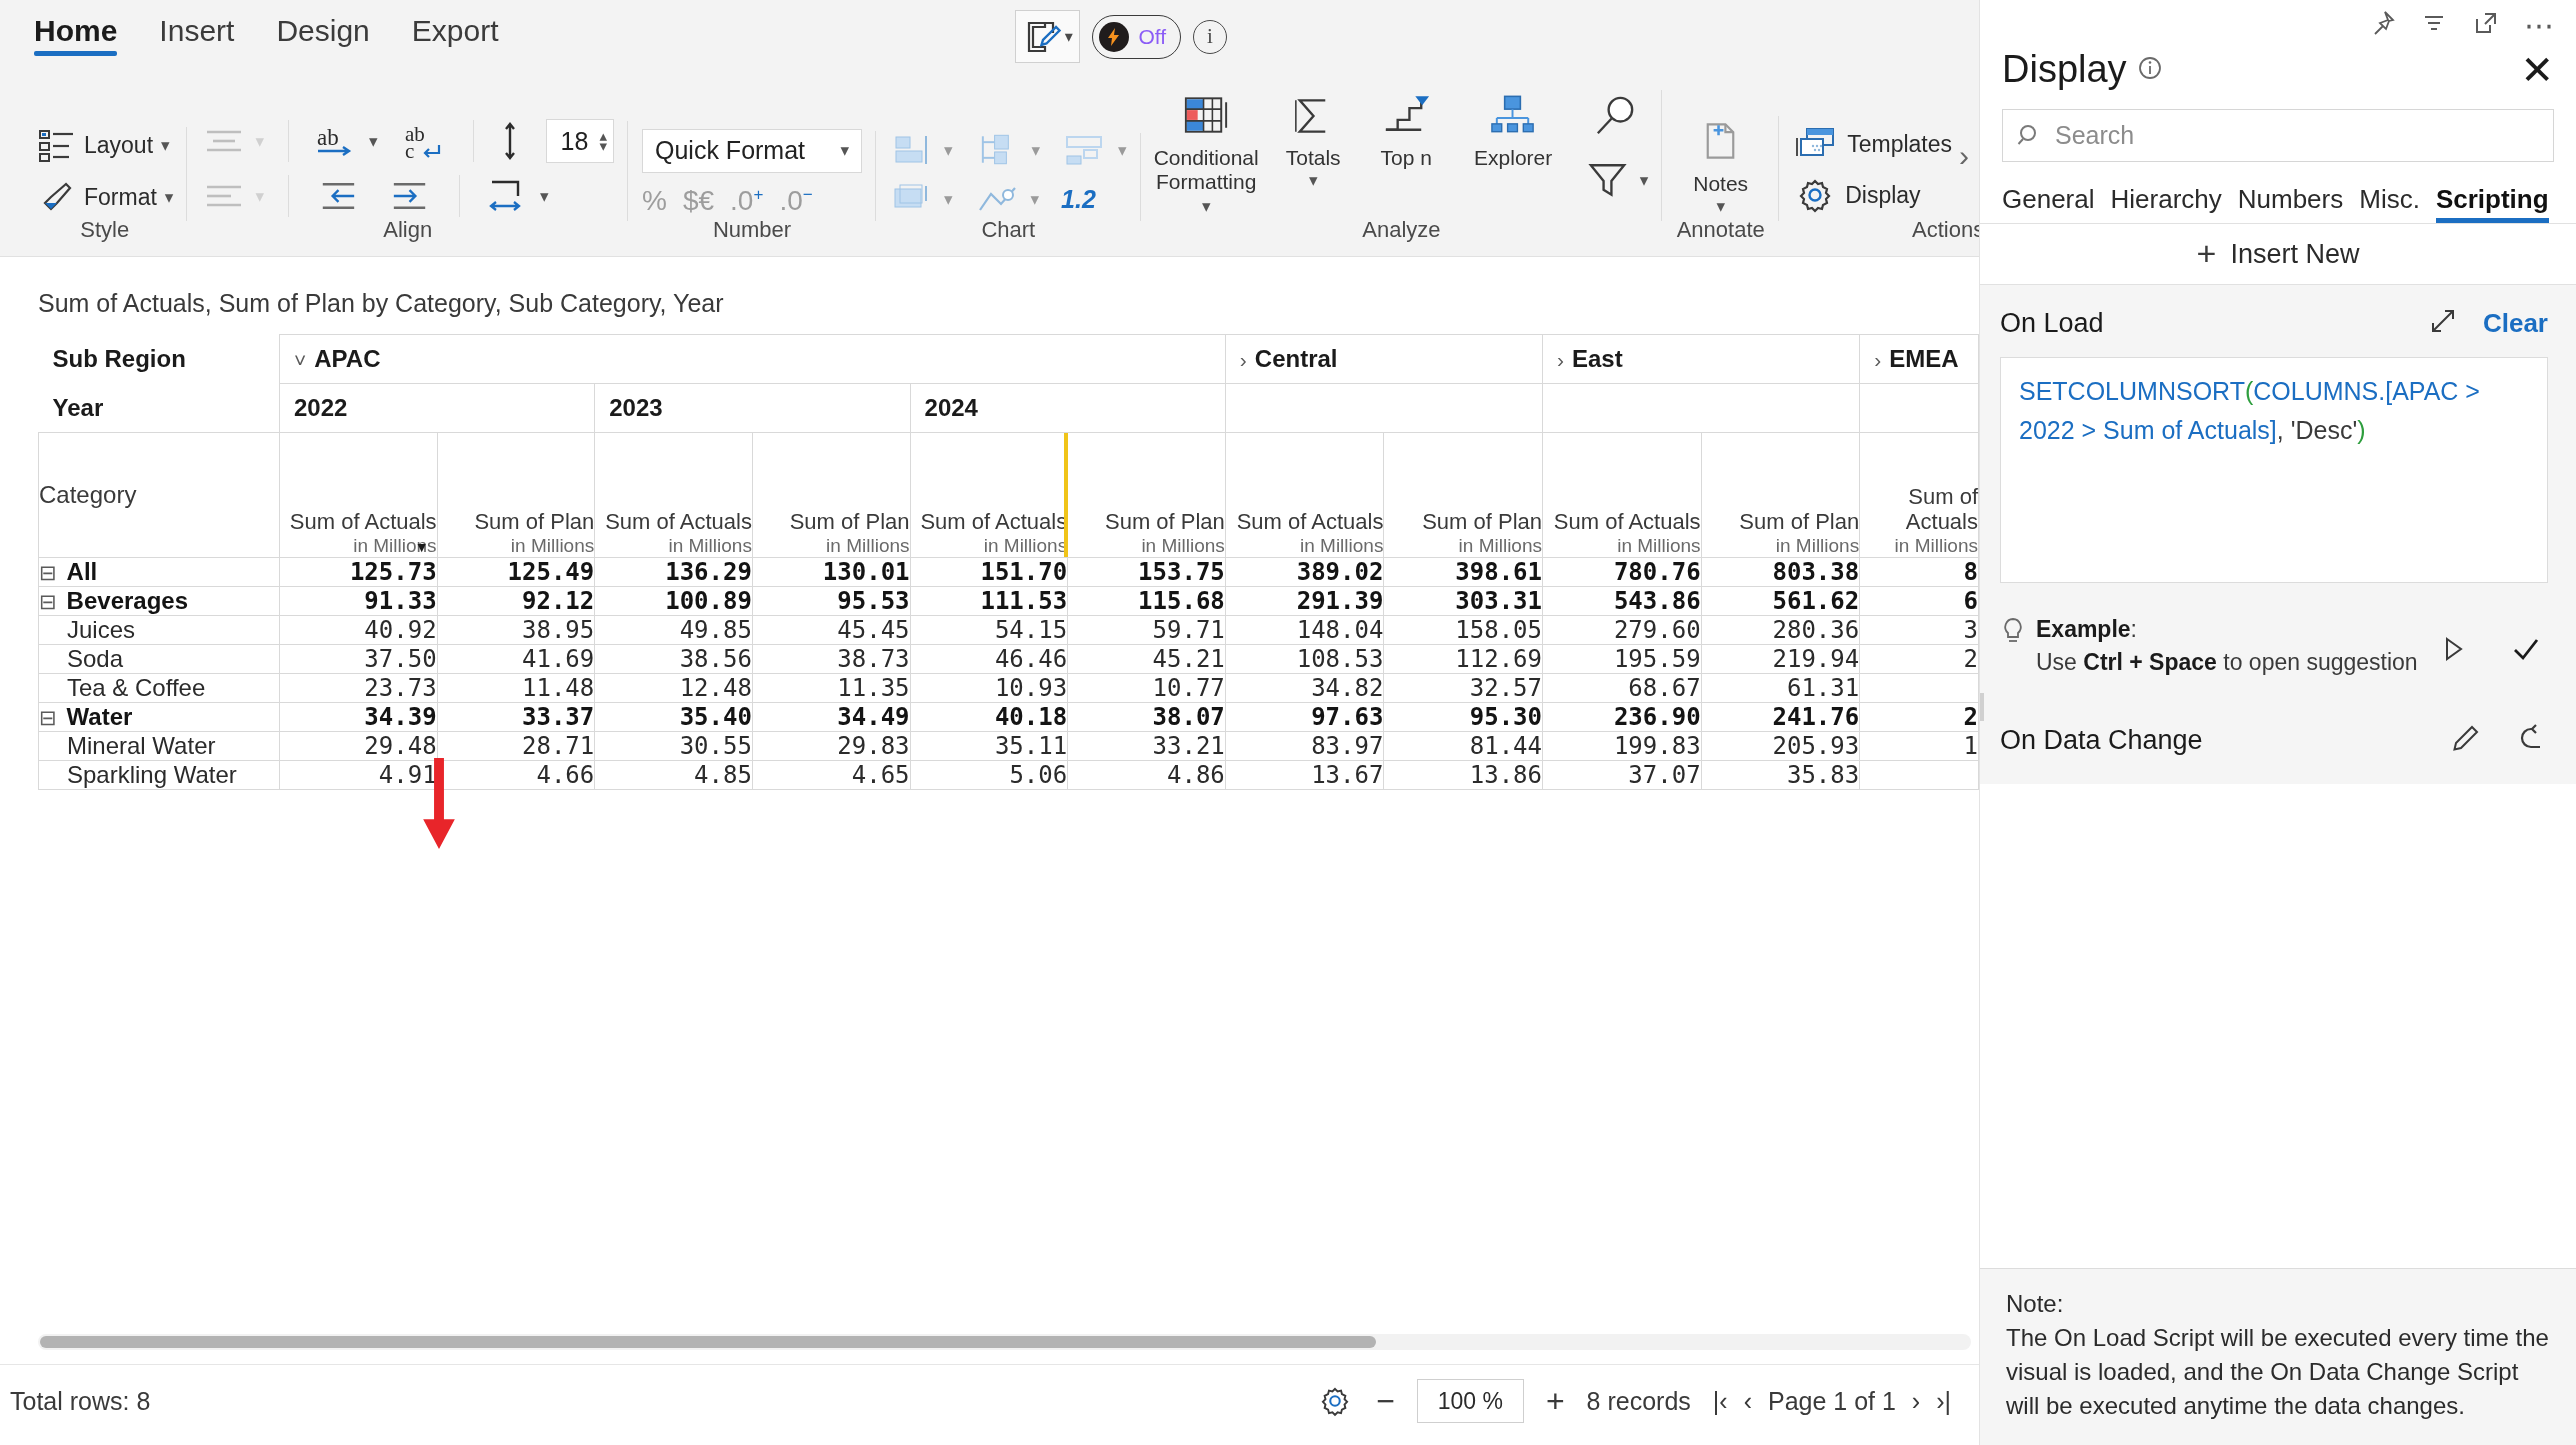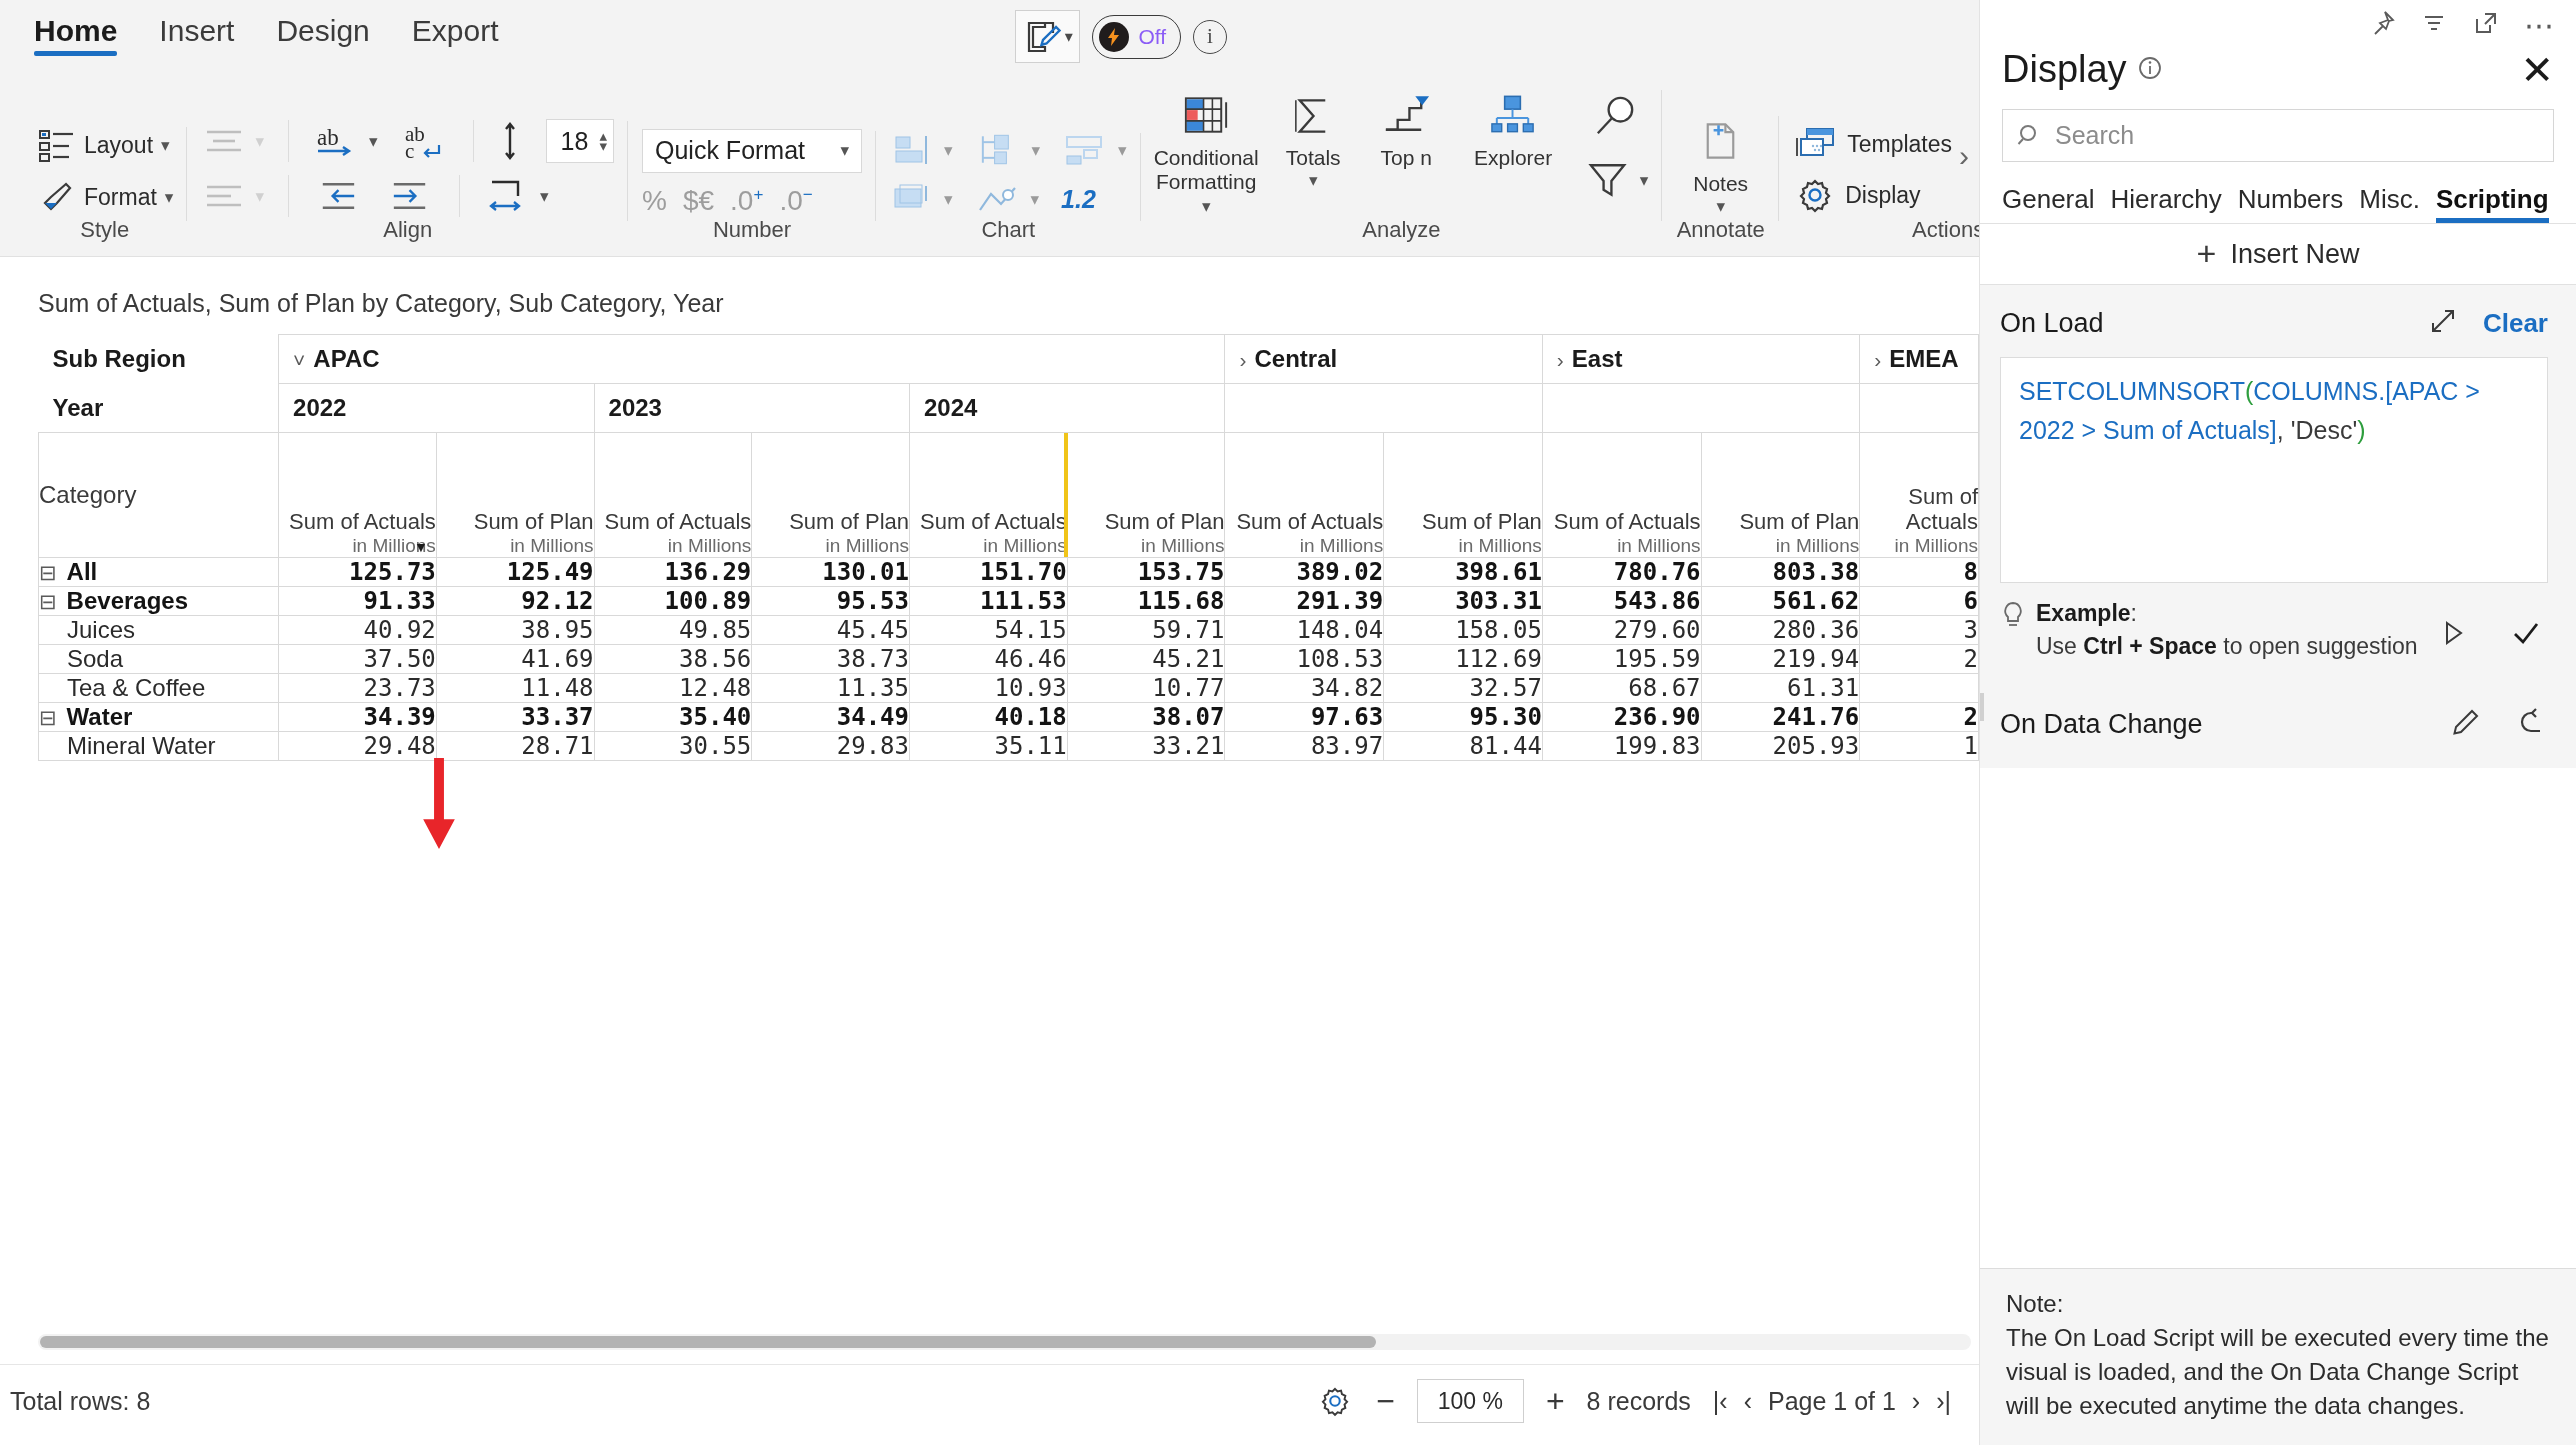--- a/index.html
+++ b/index.html
@@ -160,21 +160,21 @@
   .sec-head .acts { margin-left: auto; display: flex; align-items: center; gap: 26px; }
   .sec-head .clear { font-size: 26px; color: #1b6ec2; font-weight: 700; cursor: pointer; }
 
   .code {
     margin-top: 18px; background: #fff; border: 1px solid #dcdcdc; height: 226px;
     padding: 14px 18px; font-size: 25px; line-height: 1.55; color: #1b6ec2; overflow: hidden;
   }
   .code .pn { color: #2e9e3e; }
   .code .st { color: #3a3a3a; }
 
-  .example { display: flex; align-items: flex-start; margin-top: 14px; }
+  .example { display: flex; align-items: flex-start; margin-top: 30px; }
   .example .bulb { margin-right: 10px; margin-top: 4px; }
   .example .etxt { font-size: 23px; color: #3a3a3a; line-height: 1.45; }
   .example .etxt b { color: #1b1b1b; }
   .example .erun { margin-left: auto; display: flex; align-items: center; gap: 44px; padding-right: 6px; padding-top: 22px; }
 
   .odc { display: flex; align-items: center; margin-top: 44px; }
   .odc .nm { font-size: 27px; color: #1b1b1b; }
   .odc .acts { margin-left: auto; display: flex; align-items: center; gap: 38px; }
 
   .note { position: absolute; left: 0; right: 0; bottom: 0; height: 178px; background: #f5f5f5;
@@ -795,20 +795,34 @@
               <td class="val">30.55</td>
               <td class="val">29.83</td>
               <td class="val">35.11</td>
               <td class="val">33.21</td>
               <td class="val">83.97</td>
               <td class="val">81.44</td>
               <td class="val">199.83</td>
               <td class="val">205.93</td>
               <td class="val">1</td>
             </tr>
+            <tr class="row ">
+              <td class="rowlbl"><span class="ind"></span><span>Sparkling Water</span></td>
+              <td class="val">4.91</td>
+              <td class="val">4.66</td>
+              <td class="val">4.85</td>
+              <td class="val">4.65</td>
+              <td class="val">5.06</td>
+              <td class="val">4.86</td>
+              <td class="val">13.67</td>
+              <td class="val">13.86</td>
+              <td class="val">37.07</td>
+              <td class="val">35.83</td>
+              <td class="val"></td>
+            </tr>
           </tbody>
       </table>
 
       <svg class="red-arrow" viewBox="0 0 42 94">
         <path d="M16 0 h10 v62 h11 L21 92 L5 62 h11 z" fill="#e8252a"></path>
       </svg>
     </div>
 
     <div class="hscroll">
       <div class="thumb"></div>

